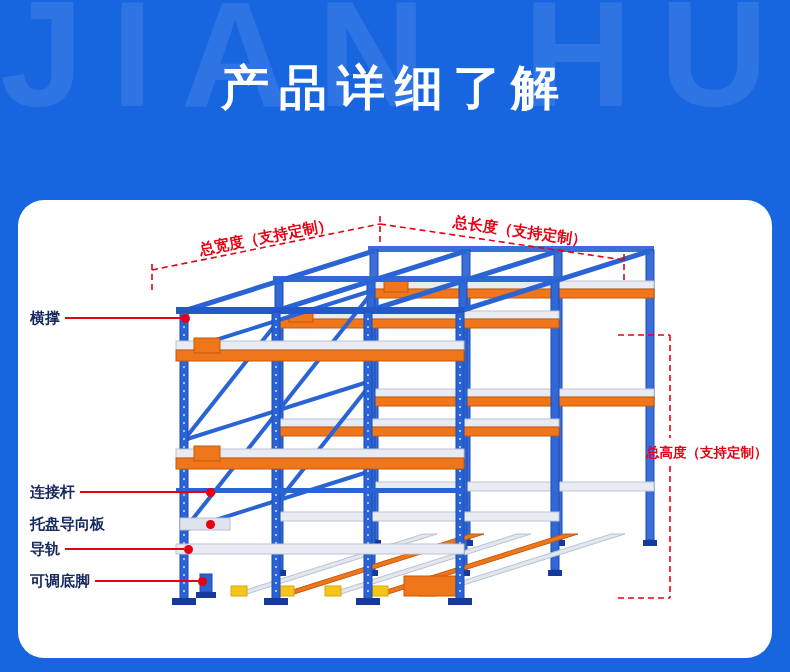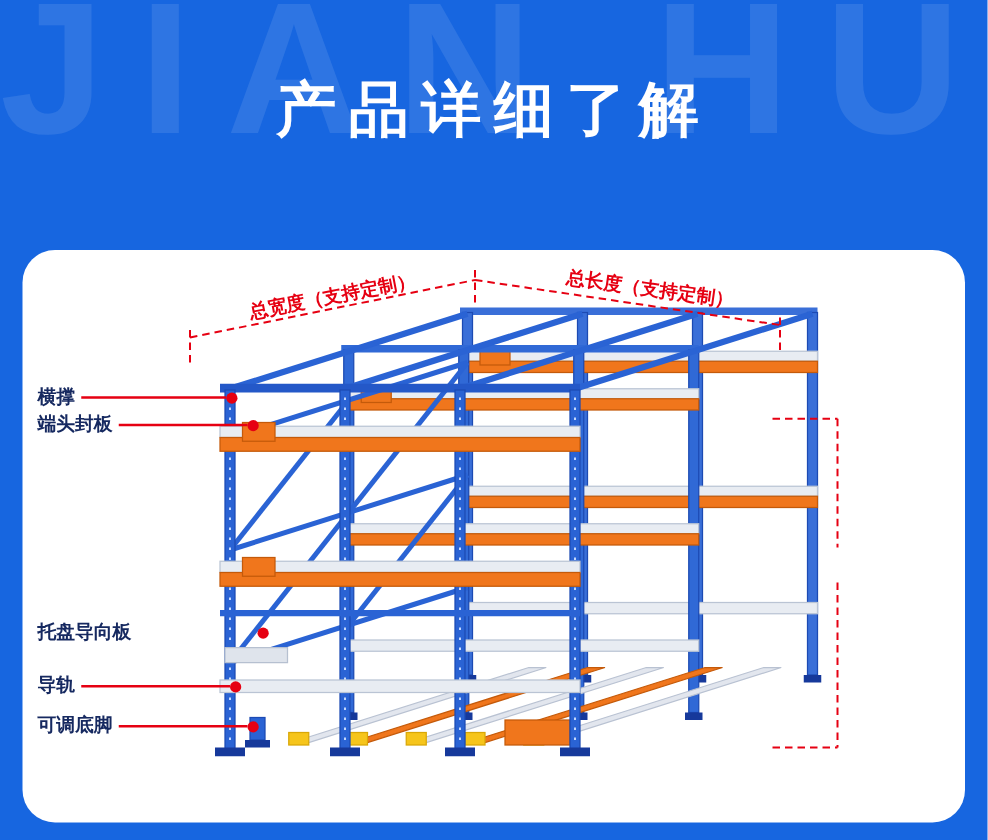--- a/index.html
+++ b/index.html
@@ -171,32 +171,33 @@
         <line x1="606" y1="54" x2="606" y2="80"></line>
         <line x1="600" y1="135" x2="652" y2="135"></line>
         <line x1="652" y1="135" x2="652" y2="238"></line>
         <line x1="652" y1="266" x2="652" y2="398"></line>
         <line x1="600" y1="398" x2="652" y2="398"></line>
       </g>
     </svg>
 
     <div class="dim-label dim-width">总宽度（支持定制）</div>
     <div class="dim-label dim-length">总长度（支持定制）</div>
+    <div class="dim-label dim-height">总高度（支持定制）</div>
 
     <div class="part-row" style="top:108px;width:160px;">
       <span class="part-text">横撑</span>
       <span class="part-line"></span>
       <span class="part-dot"></span>
     </div>
-    <div class="part-row" style="top:130px;width:177px;">
-      <span class="part-text">端头封板</span>
-      <span class="part-line"></span>
-      <span class="part-dot"></span>
-    </div>
-    <div class="part-row" style="top:296px;width:163px;gap:48px;">
+    <div class="part-row" style="top:282px;width:185px;">
+      <span class="part-text">连接杆</span>
+      <span class="part-line"></span>
+      <span class="part-dot"></span>
+    </div>
+    <div class="part-row" style="top:314px;width:163px;gap:48px;">
       <span class="part-text">托盘导向板</span>
       <span class="part-line"></span>
       <span class="part-dot"></span>
     </div>
     <div class="part-row" style="top:339px;width:163px;">
       <span class="part-text">导轨</span>
       <span class="part-line"></span>
       <span class="part-dot"></span>
     </div>
     <div class="part-row" style="top:371px;width:177px;">

